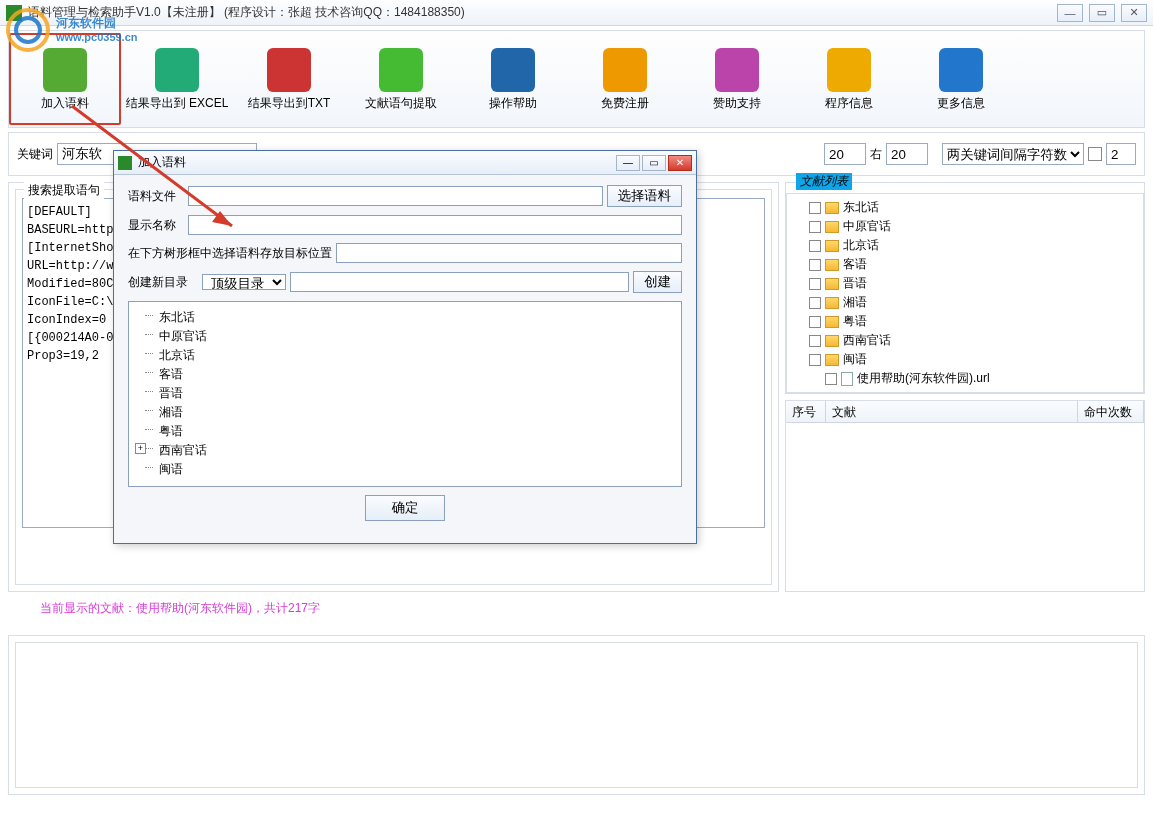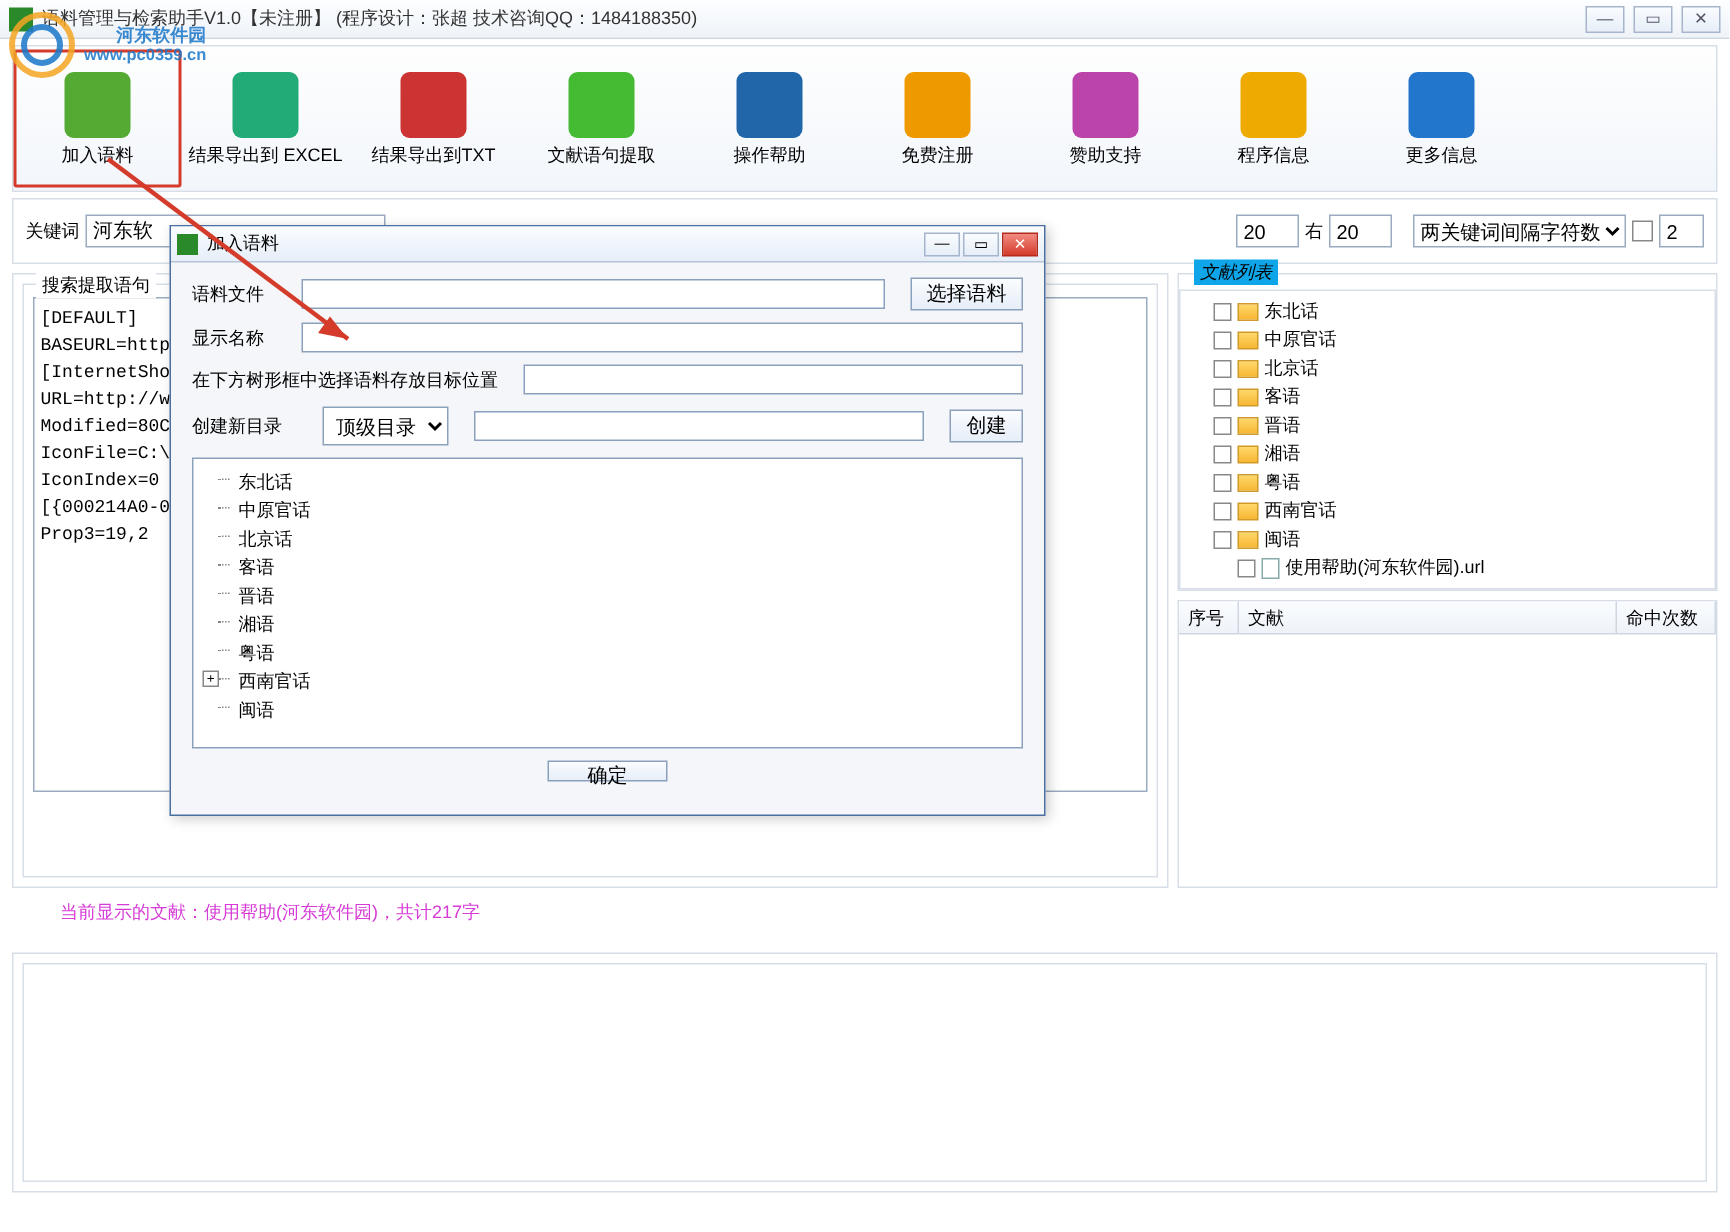--- a/index.html
+++ b/index.html
@@ -191,21 +191,20 @@
 
 
 .watermark {
   position: absolute;
   top: 8px; left: 6px;
   z-index: 50;
   display: flex; align-items: center;
   color: #1a77c9;
   font-weight: bold;
   opacity: 0.85;
-  text-align: right;
 }
 .watermark .logo {
   width: 44px; height: 44px;
   border: 4px solid #f5a623;
   border-radius: 50%;
   position: relative;
 }
 .watermark .logo::after {
   content: "";
   position: absolute;
@@ -244,35 +243,35 @@
   font-size: 10px;
 }
 .dlg-btn.close {
   background: linear-gradient(#f28b82,#d43b2a);
   color: #fff; border-color: #b42a1c;
 }
 .dlg-body {
   flex: 1; padding: 10px 14px;
   display: flex; flex-direction: column; gap: 8px;
 }
-.dlg-row { display: flex; align-items: center; gap: 17px; }
+.dlg-row { display: flex; align-items: center; gap: 4px; }
 .dlg-row label { width: 56px; white-space: nowrap; }
 .dlg-input {
   flex: 1; height: 20px;
   border: 1px solid #8aa0bc;
   background: #fff;
 }
 .dlg-button {
   height: 22px; padding: 0 10px;
   border: 1px solid #8aa0bc;
   background: linear-gradient(#fafcff,#e6eef8);
   cursor: pointer;
 }
 .dlg-combo {
-  height: 26px; border: 1px solid #8aa0bc;
+  height: 16px; border: 1px solid #8aa0bc;
   background: #fff; padding: 0 4px;
 }
 .dlg-tree {
   flex: 1; border: 1px solid #8aa0bc;
   background: #fff; padding: 6px;
   overflow: auto;
 }
 .dlg-tree-item {
   padding: 1px 0 1px 24px;
   position: relative;
@@ -291,21 +290,21 @@
   border: 1px solid #888;
   background: #fff;
   font-size: 9px; line-height: 9px;
   text-align: center;
 }
 .dlg-footer {
   display: flex; justify-content: center;
   padding-bottom: 12px;
 }
 .dlg-ok {
-  width: 80px; height: 14px;
+  width: 80px; height: 26px;
   border: 1px solid #8aa0bc;
   background: linear-gradient(#fafcff,#e6eef8);
   cursor: pointer;
 }
 
 .doc-list-title {
   position: absolute;
   top: -10px; left: 10px;
   background: #0ea5e9;
   padding: 0 4px;

